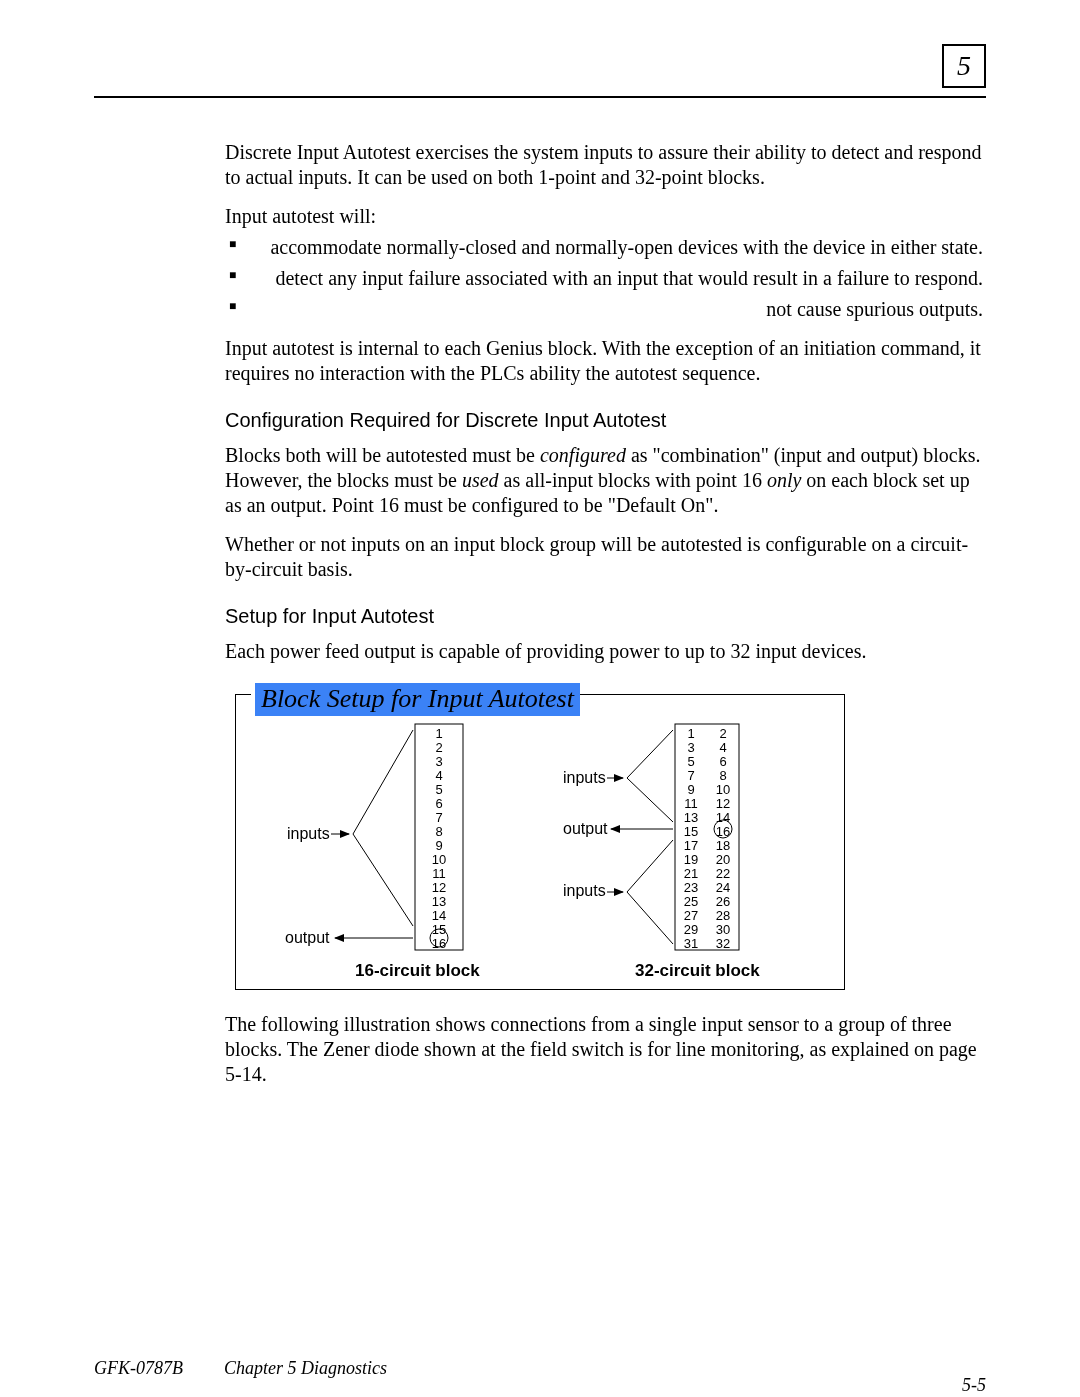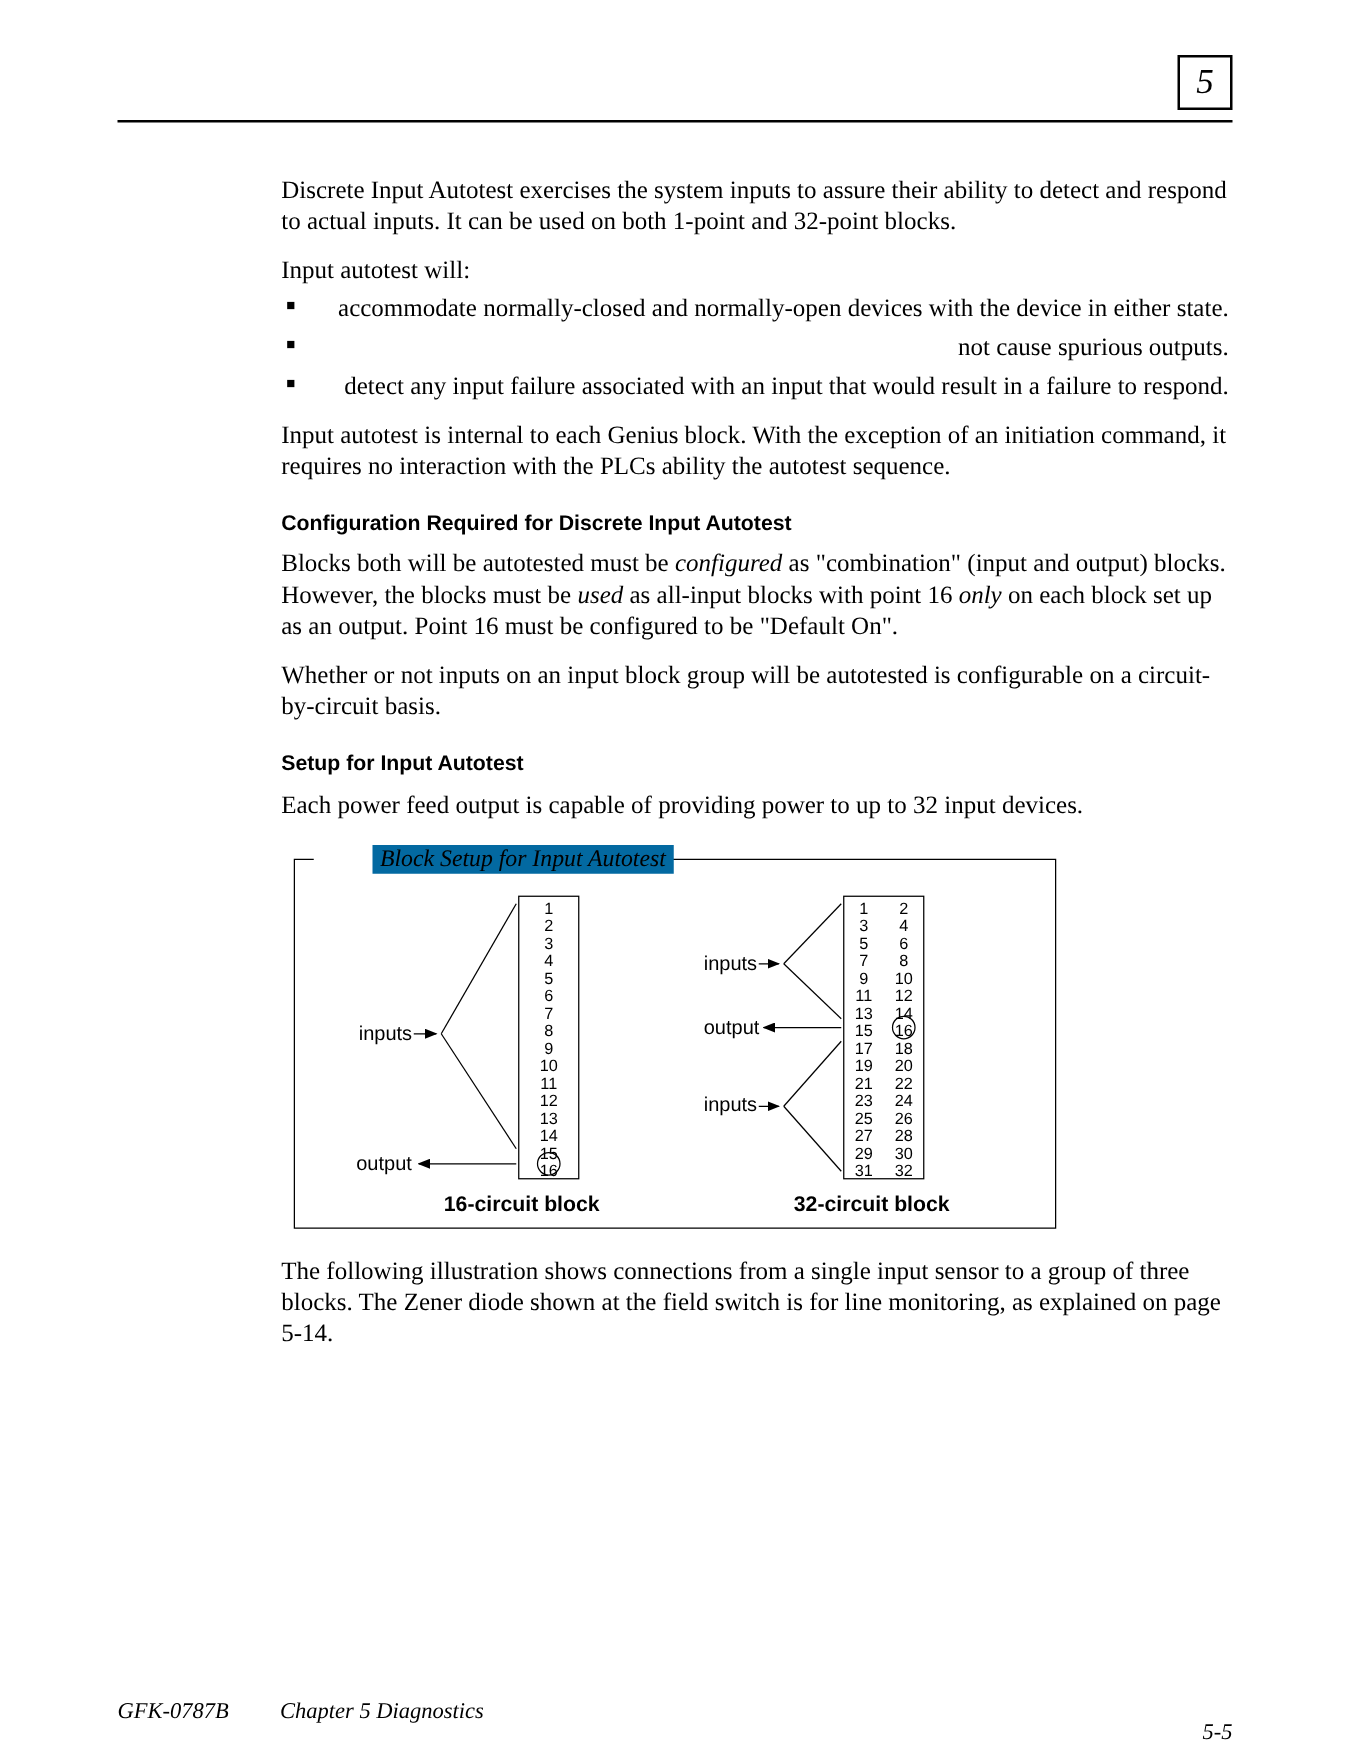--- a/index.html
+++ b/index.html
@@ -47,22 +47,22 @@
     width: 758px;
   }
   .section-heading {
     font-family: Arial, Helvetica, sans-serif;
     font-weight: bold;
     font-size: 24px;
     margin: 0 0 10px 0;
   }
   .sub-heading {
     font-family: Arial, Helvetica, sans-serif;
-    font-weight: bold;
-    font-size: 17px;
+    font-weight: normal;
+    font-size: 20px;
     margin: 22px 0 10px 0;
   }
   p.body {
     margin: 10px 0 14px 0;
   }
   ul.bullets {
     list-style: none;
     padding: 0;
     margin: 0 0 14px 0;
   }
@@ -104,24 +104,23 @@
     left: 26px;
     width: 216px;
     height: 3px;
     background: #fff;
   }
   .fig-title {
     position: absolute;
     top: 3px;
     left: 30px;
     font-style: italic;
-    font-size: 19px;
-    background: #0369a1;
+    font-size: 26px;
+    background: #3b82f6;
     padding: 0 6px;
-    margin-left: 43px;
   }
   .fig-svg {
     position: absolute;
     left: 10px;
     top: 14px;
     right: 0;
     bottom: 0;
   }
   .fig-label {
     font-family: Arial, Helvetica, sans-serif;
@@ -162,22 +161,22 @@
 
   <div class="content">
 
 
     <p class="body">Discrete Input Autotest exercises the system inputs to assure their ability to detect and respond to actual inputs.  It can be used on both 1-point and 32-point blocks.</p>
 
     <p class="body" style="margin-bottom:6px">Input autotest will:</p>
 
     <ul class="bullets">
       <li>accommodate normally-closed and normally-open devices with the device in either state.</li>
+      <li>detect any input failure associated with an input that would result in a failure to respond.</li>
       <li>not cause spurious outputs.</li>
-      <li>detect any input failure associated with an input that would result in a failure to respond.</li>
     </ul>
 
     <p class="body">Input autotest is internal to each Genius block. With the exception of an initiation command, it requires no interaction with the PLCs ability the autotest sequence.</p>
 
     <h3 class="sub-heading">Configuration Required for Discrete Input Autotest</h3>
 
     <p class="body">
       <span>Blocks both will be autotested must be </span><em class="italic">configured</em><span> as "combination" (input and output) blocks. However, the blocks must be </span><em class="italic">used</em><span> as all-input blocks with point 16 </span><em class="italic">only</em><span> on each block set up as an output. Point 16 must be configured to be "Default On".</span>
     </p>
 

